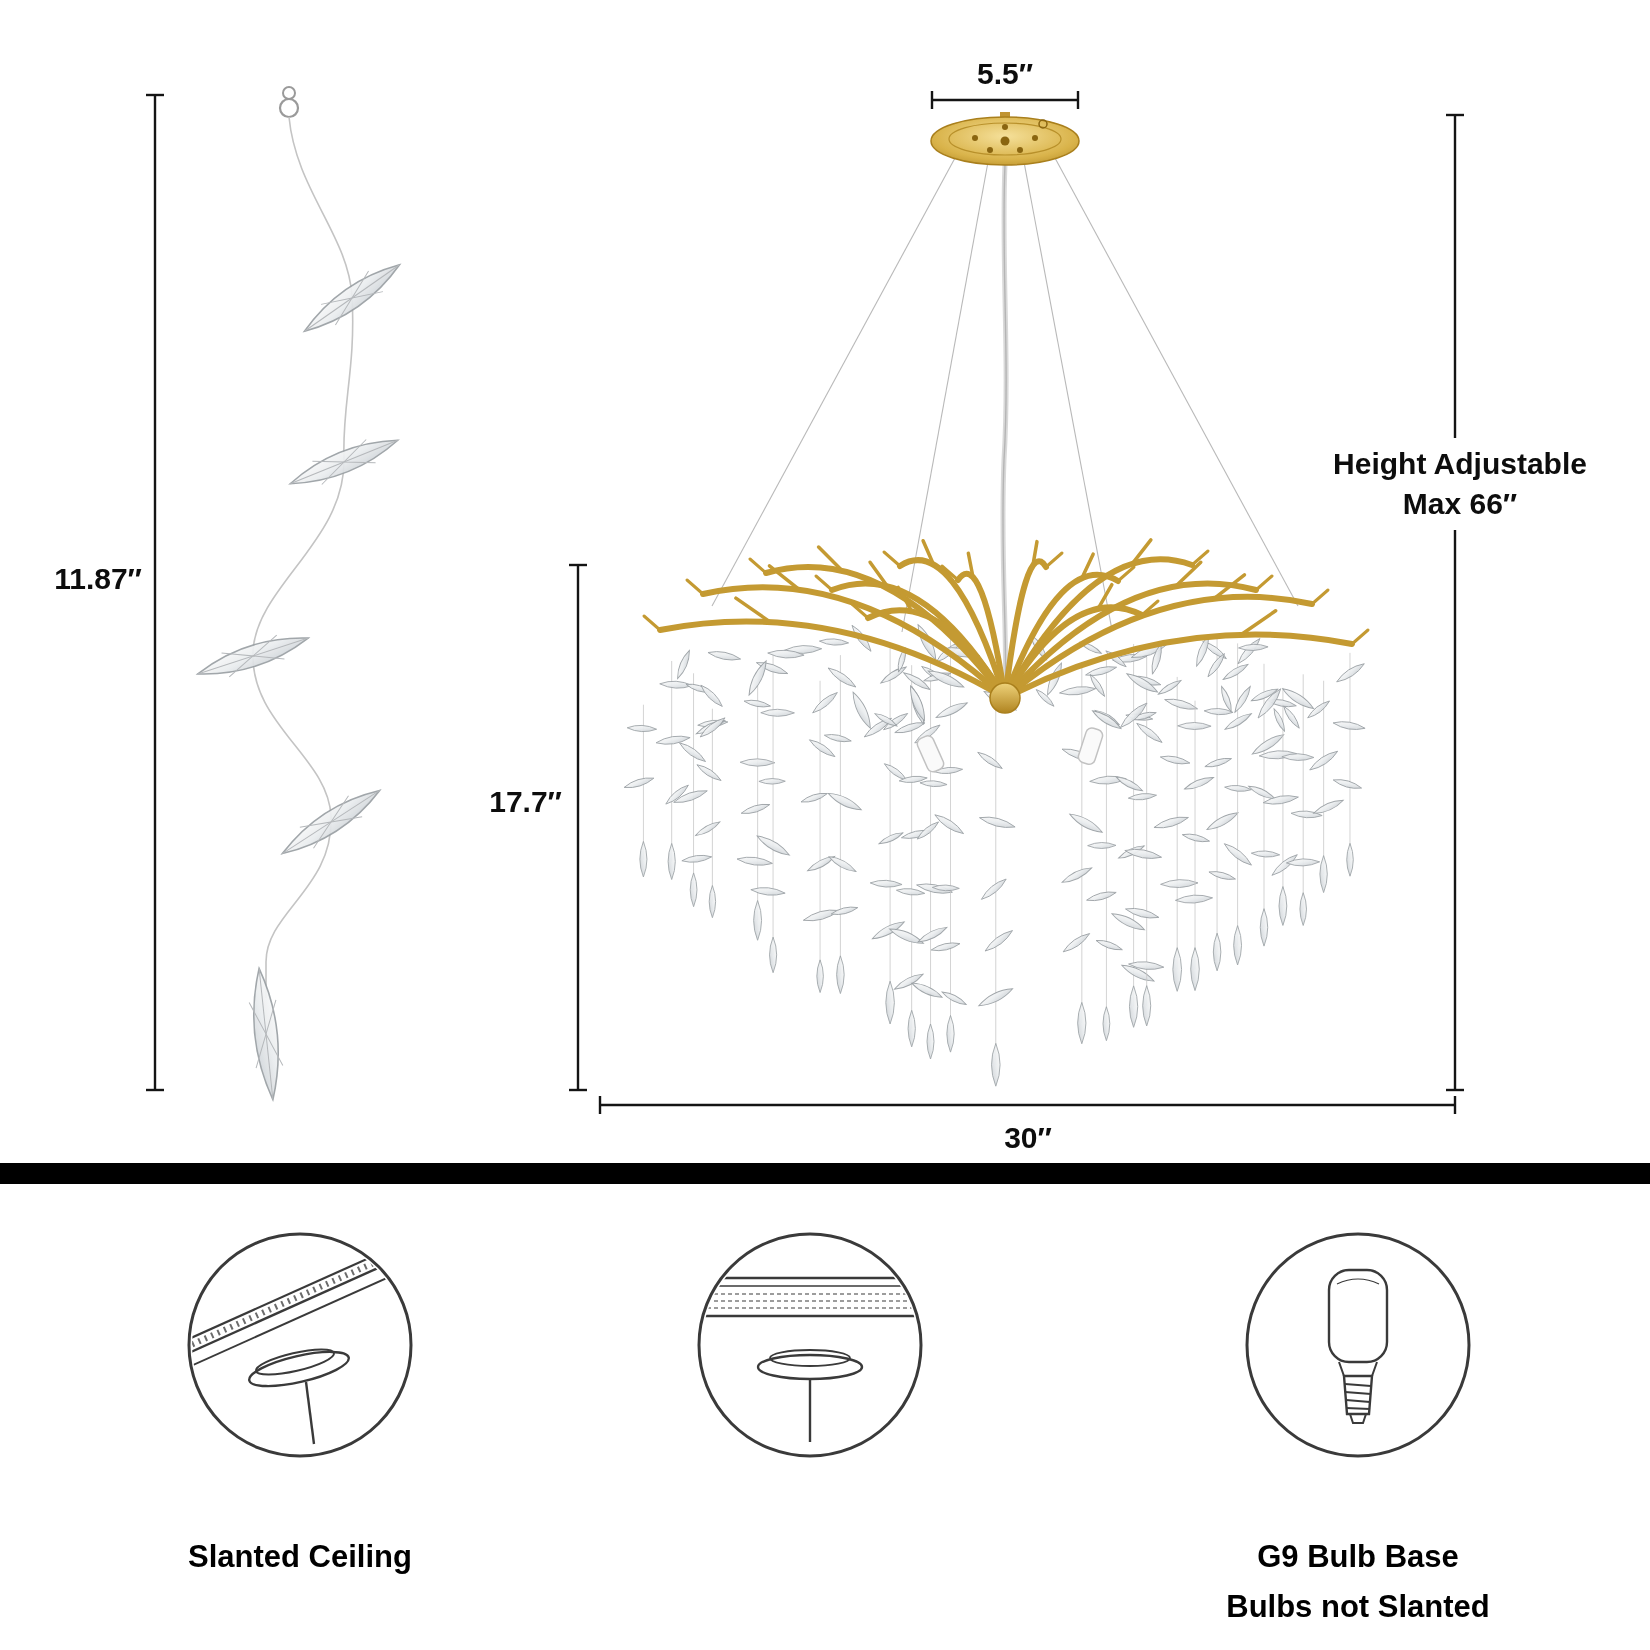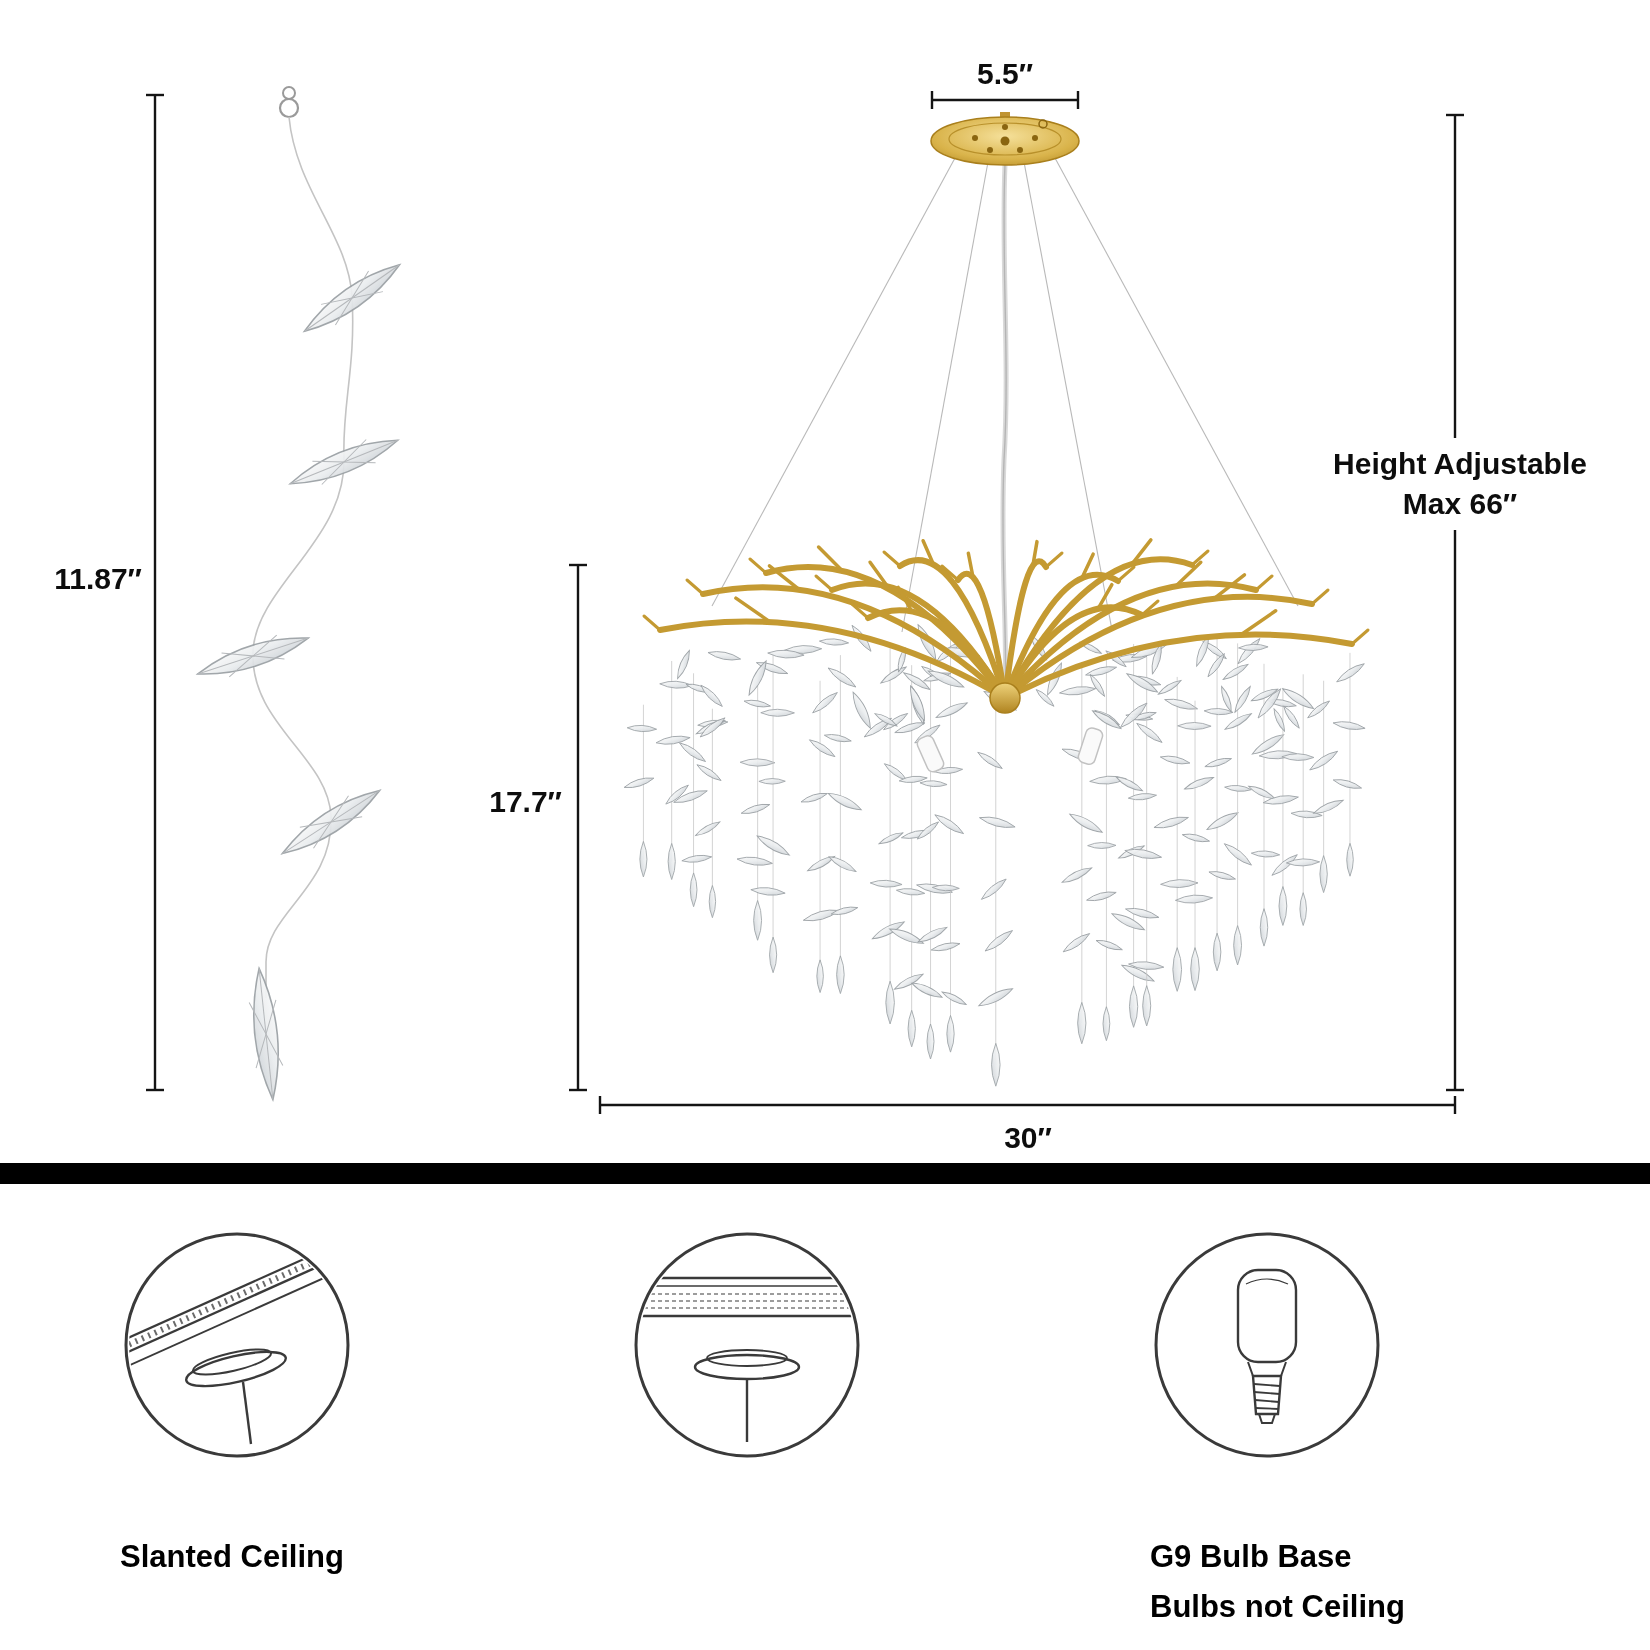--- a/index.html
+++ b/index.html
@@ -3,21 +3,21 @@
 <meta charset="utf-8">
 <title>Chandelier Dimension Diagram</title>
 <style>
   *{margin:0;padding:0;box-sizing:border-box}
   html,body{background:#fff}
   body{font-family:"Liberation Sans",sans-serif;color:#000}
   .canvas{position:relative;width:1650px;height:1650px;background:#fff;overflow:hidden}
   .diagram-svg{position:absolute;left:0;top:0;display:block}
   .divider{position:absolute;left:0;top:1163px;width:1650px;height:21px;background:#000}
   .features{position:absolute;left:0;top:0;width:1650px;height:1650px;pointer-events:none}
-  .feature{position:absolute;top:1228px;width:360px;pointer-events:auto}
+  .feature{position:absolute;top:1228px;width:360px;text-align:center;pointer-events:auto}
   .feature svg{display:inline-block}
   .feature .label{font-weight:700;font-size:31px;line-height:1.6;color:#000;margin-top:66px;white-space:nowrap}
   .feature .label .sub{display:block}
   .dimline line{stroke:#141414;stroke-width:2.4}
   .dim{font-family:"Liberation Sans",sans-serif;font-size:30px;font-weight:700;fill:#0d0d0d}
   .icon-stroke{stroke:#3a3a3a;fill:none}
 </style>
 </head>
 <body>
 
@@ -830,33 +830,33 @@
           <line x1="0" y1="73" x2="234" y2="73" stroke-width="1.2" stroke-dasharray="4 3"></line>
           <line x1="0" y1="80" x2="234" y2="80" stroke-width="1.2" stroke-dasharray="4 3"></line>
           <line x1="0" y1="88" x2="234" y2="88" stroke-width="2.4"></line>
         </g>
         <ellipse cx="117" cy="130" rx="40" ry="8" fill="#fff" class="icon-stroke" stroke-width="1.8"></ellipse>
         <ellipse cx="117" cy="139" rx="52" ry="12" fill="#fff" class="icon-stroke" stroke-width="2.4"></ellipse>
         <line x1="117" y1="151" x2="117" y2="214" class="icon-stroke" stroke-width="2.4"></line>
       </svg>
     </div>
 
-    <div class="feature" style="left:1150px">
+    <div class="feature" style="left:1178px">
       <svg width="234" height="234" viewBox="0 0 234 234">
         <circle cx="117" cy="117" r="111" fill="#fff" class="icon-stroke" stroke-width="3"></circle>
         <rect x="88" y="42" width="58" height="92" rx="20" fill="#fff" class="icon-stroke" stroke-width="2.4"></rect>
         <path d="M96,56 Q117,46 138,56" class="icon-stroke" stroke-width="1.2"></path>
         <path d="M98,134 L103,148 L131,148 L136,134" class="icon-stroke" stroke-width="2"></path>
         <path d="M103,148 L131,148 L128,186 L106,186 Z" fill="#fff" class="icon-stroke" stroke-width="2.4"></path>
         <line x1="104" y1="156" x2="130" y2="158" class="icon-stroke" stroke-width="1.8"></line>
         <line x1="104" y1="164" x2="130" y2="166" class="icon-stroke" stroke-width="1.8"></line>
         <line x1="105" y1="172" x2="129" y2="174" class="icon-stroke" stroke-width="1.8"></line>
         <line x1="105" y1="180" x2="129" y2="181" class="icon-stroke" stroke-width="1.8"></line>
         <path d="M109,186 L112,195 L122,195 L125,186" class="icon-stroke" stroke-width="2"></path>
       </svg>
       <div class="label">
         <span>G9 Bulb Base</span>
-        <span class="sub">Bulbs not Ceiling</span>
+        <span class="sub">Bulbs not Slanted</span>
       </div>
     </div>
 
   </div>
 </div>
 
 </body></html>

